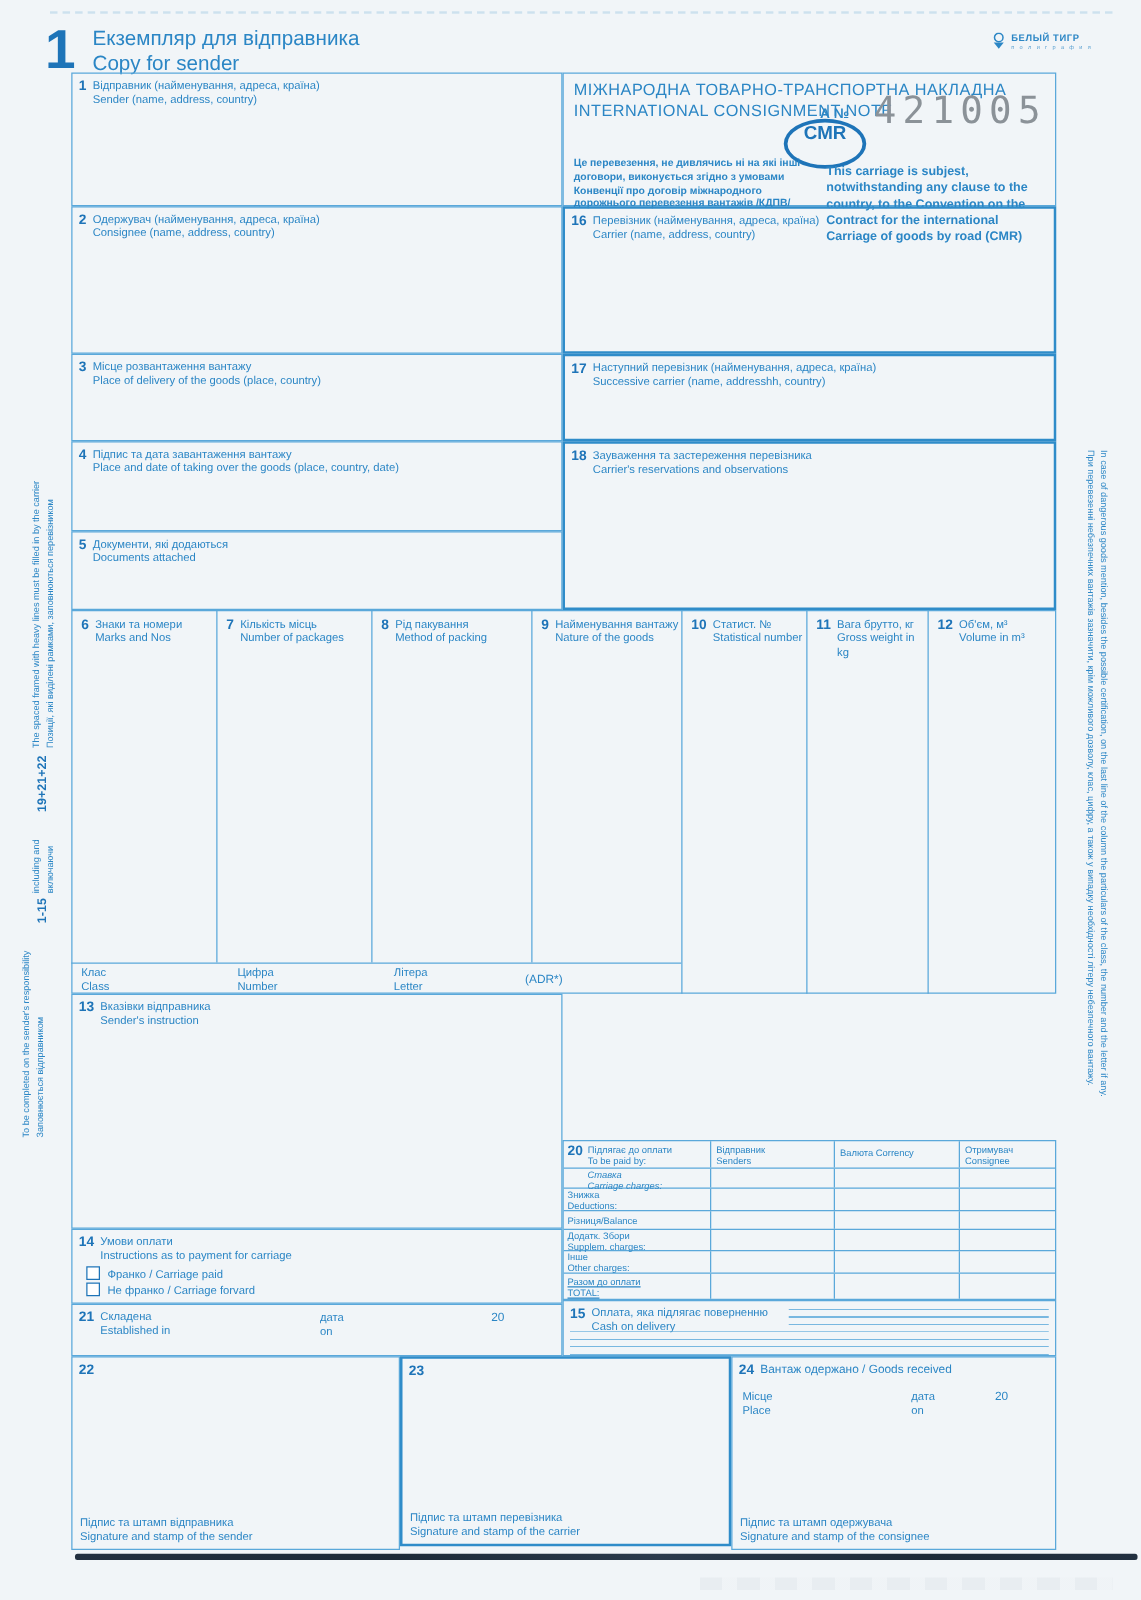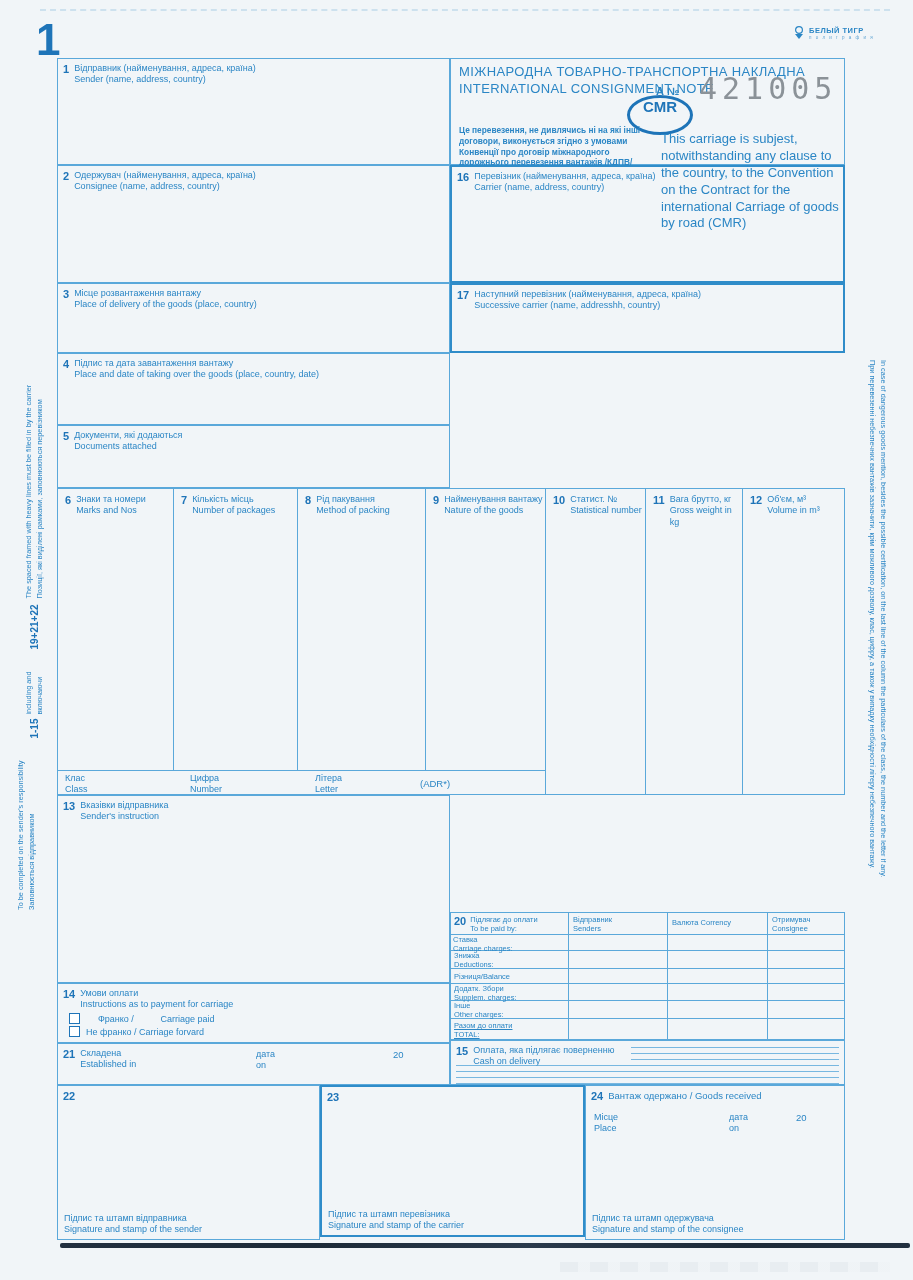--- a/index.html
+++ b/index.html
@@ -33,20 +33,24 @@
   .rot{transform-origin:0 0;position:absolute;}
 </style>
 </head>
 <body>
 
 <div id="page">
 
   <div style="position:absolute;left:40px;top:9px;width:850px;border-top:2px dashed #cadfee;opacity:.9;"></div>
 
   <div style="position:absolute;left:36px;top:18px;font-size:44px;font-weight:700;color:var(--num);line-height:1;">1</div>
+  <div style="position:absolute;left:74px;top:22px;font-size:16.5px;line-height:1.2;color:var(--tx);">
+    <div>Екземпляр для відправника</div>
+    <div>Copy for sender</div>
+  </div>
 
   <div style="position:absolute;left:793px;top:26px;display:flex;gap:4px;align-items:flex-start;">
     <span style="display:inline-block;">
       <svg width="12" height="14" viewBox="0 0 12 14">
           <circle cx="6" cy="4" r="3.4" fill="none" stroke="#2b86c5" stroke-width="1.2"></circle>
           <path d="M2 8 L6 13 L10 8 Z" fill="#2b86c5"></path>
         </svg>
     </span>
     <span class="stack">
       <span style="font-size:7.5px;font-weight:700;letter-spacing:.5px;">БЕЛЫЙ ТИГР</span>
@@ -93,37 +97,43 @@
     <div style="padding:5px 8px 0 8px;font-size:13px;letter-spacing:.4px;line-height:1.3;">
       <div>МІЖНАРОДНА  ТОВАРНО-ТРАНСПОРТНА  НАКЛАДНА</div>
       <div>INTERNATIONAL  CONSIGNMENT  NOTE</div>
     </div>
     <span style="position:absolute;left:205px;top:26px;font-size:11px;font-weight:700;">А №</span>
     <span style="position:absolute;left:248px;top:12px;font-size:30px;color:var(--stamp);font-family:'DejaVu Sans Mono',monospace;letter-spacing:5px;">421005</span>
     <div style="position:absolute;left:176px;top:36px;width:60px;height:34px;border:3px solid var(--num);border-radius:50%;display:flex;align-items:flex-start;justify-content:center;background:var(--paper);">
       <span style="font-size:15px;font-weight:700;color:var(--num);">CMR</span>
     </div>
     <div style="position:absolute;left:8px;top:66px;width:190px;font-size:8.3px;font-weight:700;line-height:1.3;">Це перевезення, не дивлячись ні на які інші договори, виконується згідно з умовами Конвенції про договір міжнародного дорожнього перевезення вантажів /КДПВ/</div>
-    <div style="position:absolute;left:210px;top:72px;width:180px;font-size:13px;font-weight:400;line-height:1.3;">This carriage is subjest, notwithstanding any clause to the country, to the Convention on the Contract for the international Carriage of goods by road (CMR)</div>
+    <div style="position:absolute;left:210px;top:72px;width:180px;font-size:10px;font-weight:700;line-height:1.3;">This carriage is subjest, notwithstanding any clause to the country, to the Convention on the Contract for the international Carriage of goods by road (CMR)</div>
   </div>
 
   <div class="box heavy" style="left:450px;top:165px;width:395px;height:118px;">
     <div class="bh">
         <span class="bnum">16</span>
       <span class="blbl"><span>Перевізник (найменування, адреса, країна)</span><br><span>Carrier (name, address, country)</span></span>
       </div>
   </div>
 
   <div class="box heavy" style="left:450px;top:283px;width:395px;height:70px;">
     <div class="bh">
         <span class="bnum">17</span>
       <span class="blbl"><span>Наступний перевізник (найменування, адреса, країна)</span><br><span>Successive carrier (name, addresshh, country)</span></span>
       </div>
   </div>
 
+  <div class="box heavy" style="left:450px;top:353px;width:395px;height:135px;">
+    <div class="bh">
+        <span class="bnum">18</span>
+      <span class="blbl"><span>Зауваження та застереження перевізника</span><br><span>Carrier's reservations and observations</span></span>
+      </div>
+  </div>
 
   <div class="box" style="left:57px;top:488px;width:788px;height:307px;"></div>
 
   <div class="vline" style="left:173px;top:488px;height:282px;"></div>
   <div class="vline" style="left:297px;top:488px;height:282px;"></div>
   <div class="vline" style="left:425px;top:488px;height:282px;"></div>
   <div class="vline" style="left:545px;top:488px;height:307px;"></div>
   <div class="vline" style="left:645px;top:488px;height:307px;"></div>
   <div class="vline" style="left:742px;top:488px;height:307px;"></div>
 
@@ -181,21 +191,21 @@
         </div>
       <div class="pcell small" style="width:99px;padding:2px 0 0 4px;">
         <span>Відправник</span><br><span>Senders</span></div>
       <div class="pcell small" style="width:100px;padding:5px 0 0 4px;">
         <span>Валюта  Corrency</span></div>
       <div class="pcell small" style="flex:1;padding:2px 0 0 4px;">
         <span>Отримувач</span><br><span>Consignee</span></div>
     </div>
 
     <div class="prow" style="height:16px;">
-      <div class="pcell small" style="border-left:none;width:117px;padding-left:2px;"><span>Ставка</span><br><span>Carriage charges:</span></div>
+      <div class="pcell small" style="border-left:none;width:117px;padding-left:19px;font-style:italic;"><span>Ставка</span><br><span>Carriage charges:</span></div>
       <div class="pcell" style="width:99px;"></div>
       <div class="pcell" style="width:100px;"></div>
       <div class="pcell" style="flex:1;"></div>
     </div>
     <div class="prow" style="height:18px;">
       <div class="pcell small" style="border-left:none;width:117px;padding-left:3px;"><span>Знижка</span><br><span>Deductions:</span></div>
       <div class="pcell" style="width:99px;"></div>
       <div class="pcell" style="width:100px;"></div>
       <div class="pcell" style="flex:1;"></div>
     </div>
@@ -223,21 +233,21 @@
       <div class="pcell" style="width:100px;"></div>
       <div class="pcell" style="flex:1;"></div>
     </div>
   </div>
 
   <div class="box" style="left:57px;top:983px;width:393px;height:60px;">
     <div class="bh">
         <span class="bnum">14</span>
       <span class="blbl"><span>Умови оплати</span><br><span>Instructions as to payment for carriage</span></span>
       </div>
-    <div style="position:absolute;left:11px;top:29px;display:flex;align-items:center;font-size:9px;gap:12px;">
+    <div style="position:absolute;left:11px;top:29px;display:flex;align-items:center;font-size:9px;">
       <span class="chk"></span>
       <span>Франко /</span>&nbsp;
       <span>Carriage paid</span>
     </div>
     <div style="position:absolute;left:11px;top:42px;display:flex;align-items:center;font-size:9px;">
       <span class="chk"></span>
       <span>Не франко /</span>&nbsp;
       <span>Carriage forvard</span>
     </div>
   </div>

